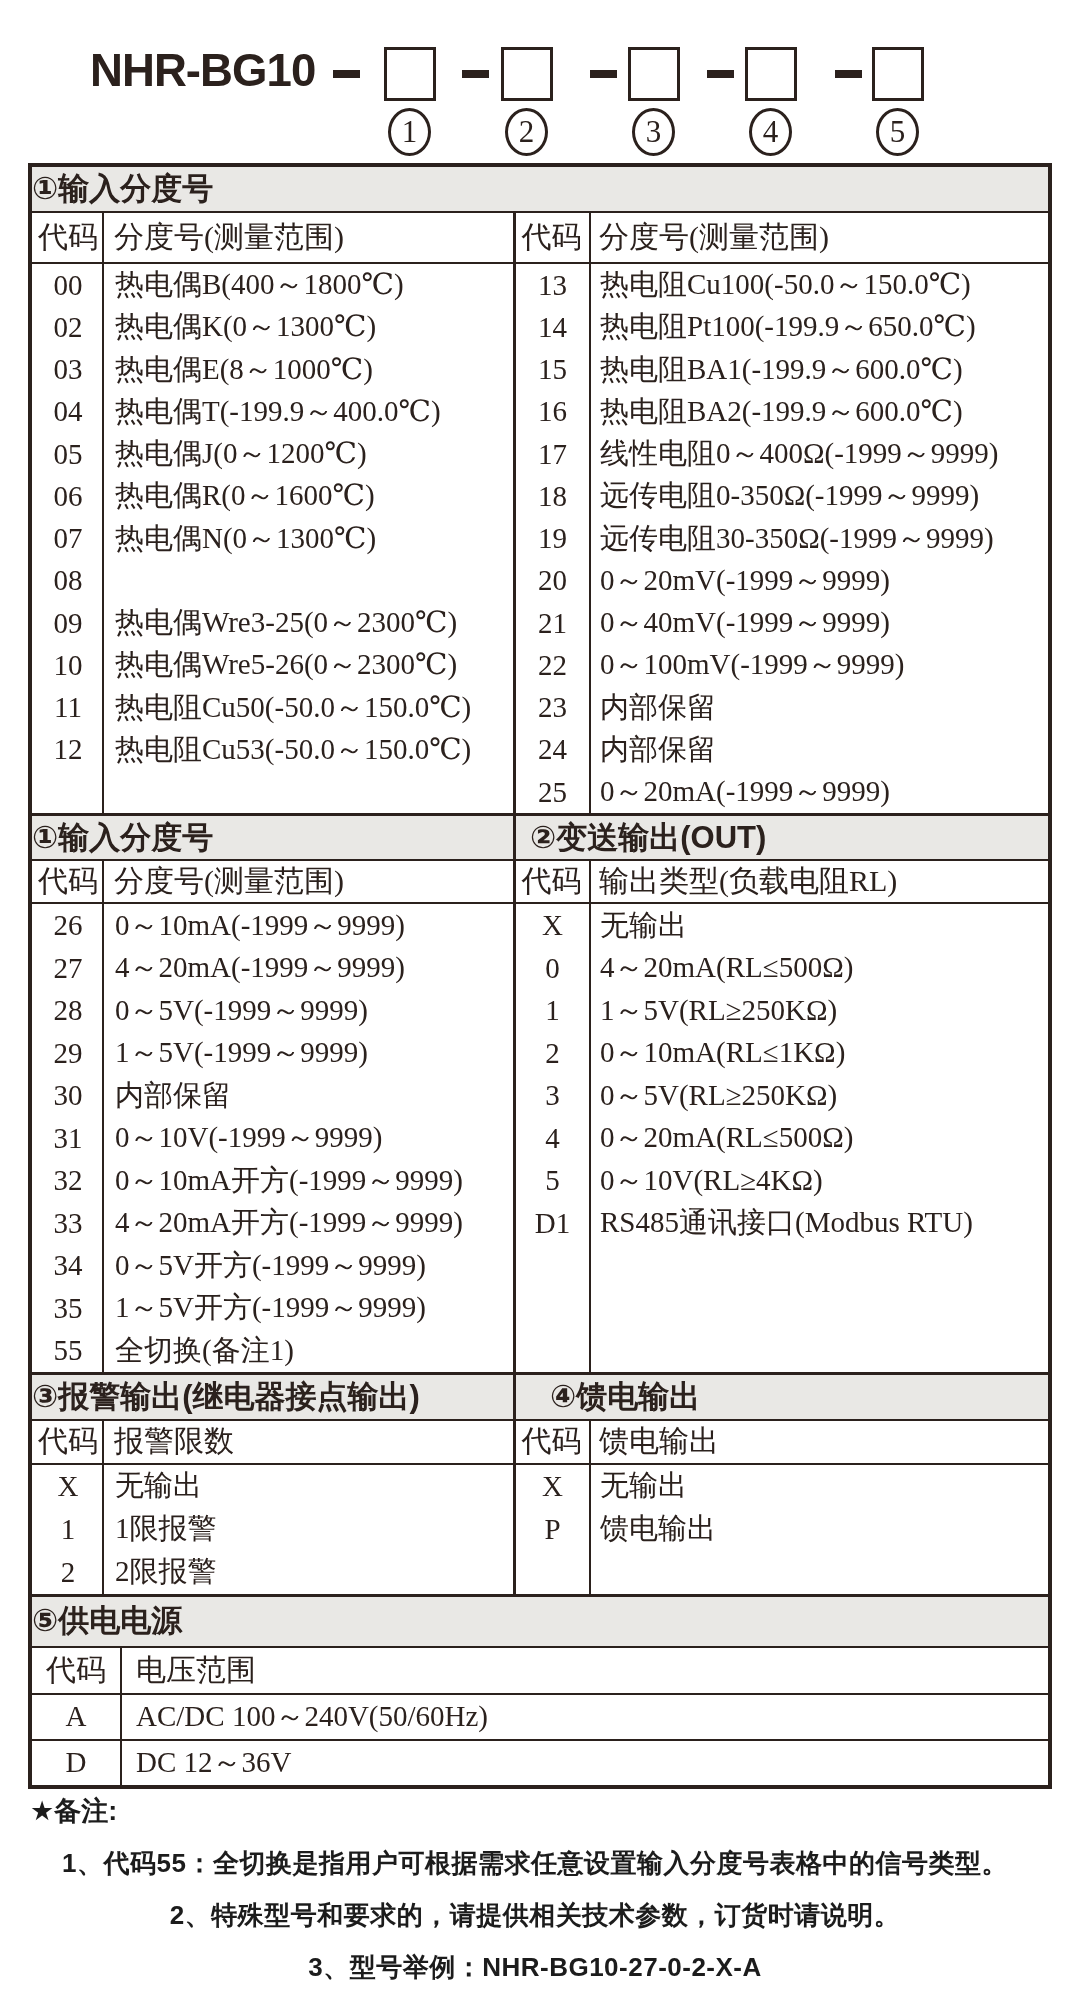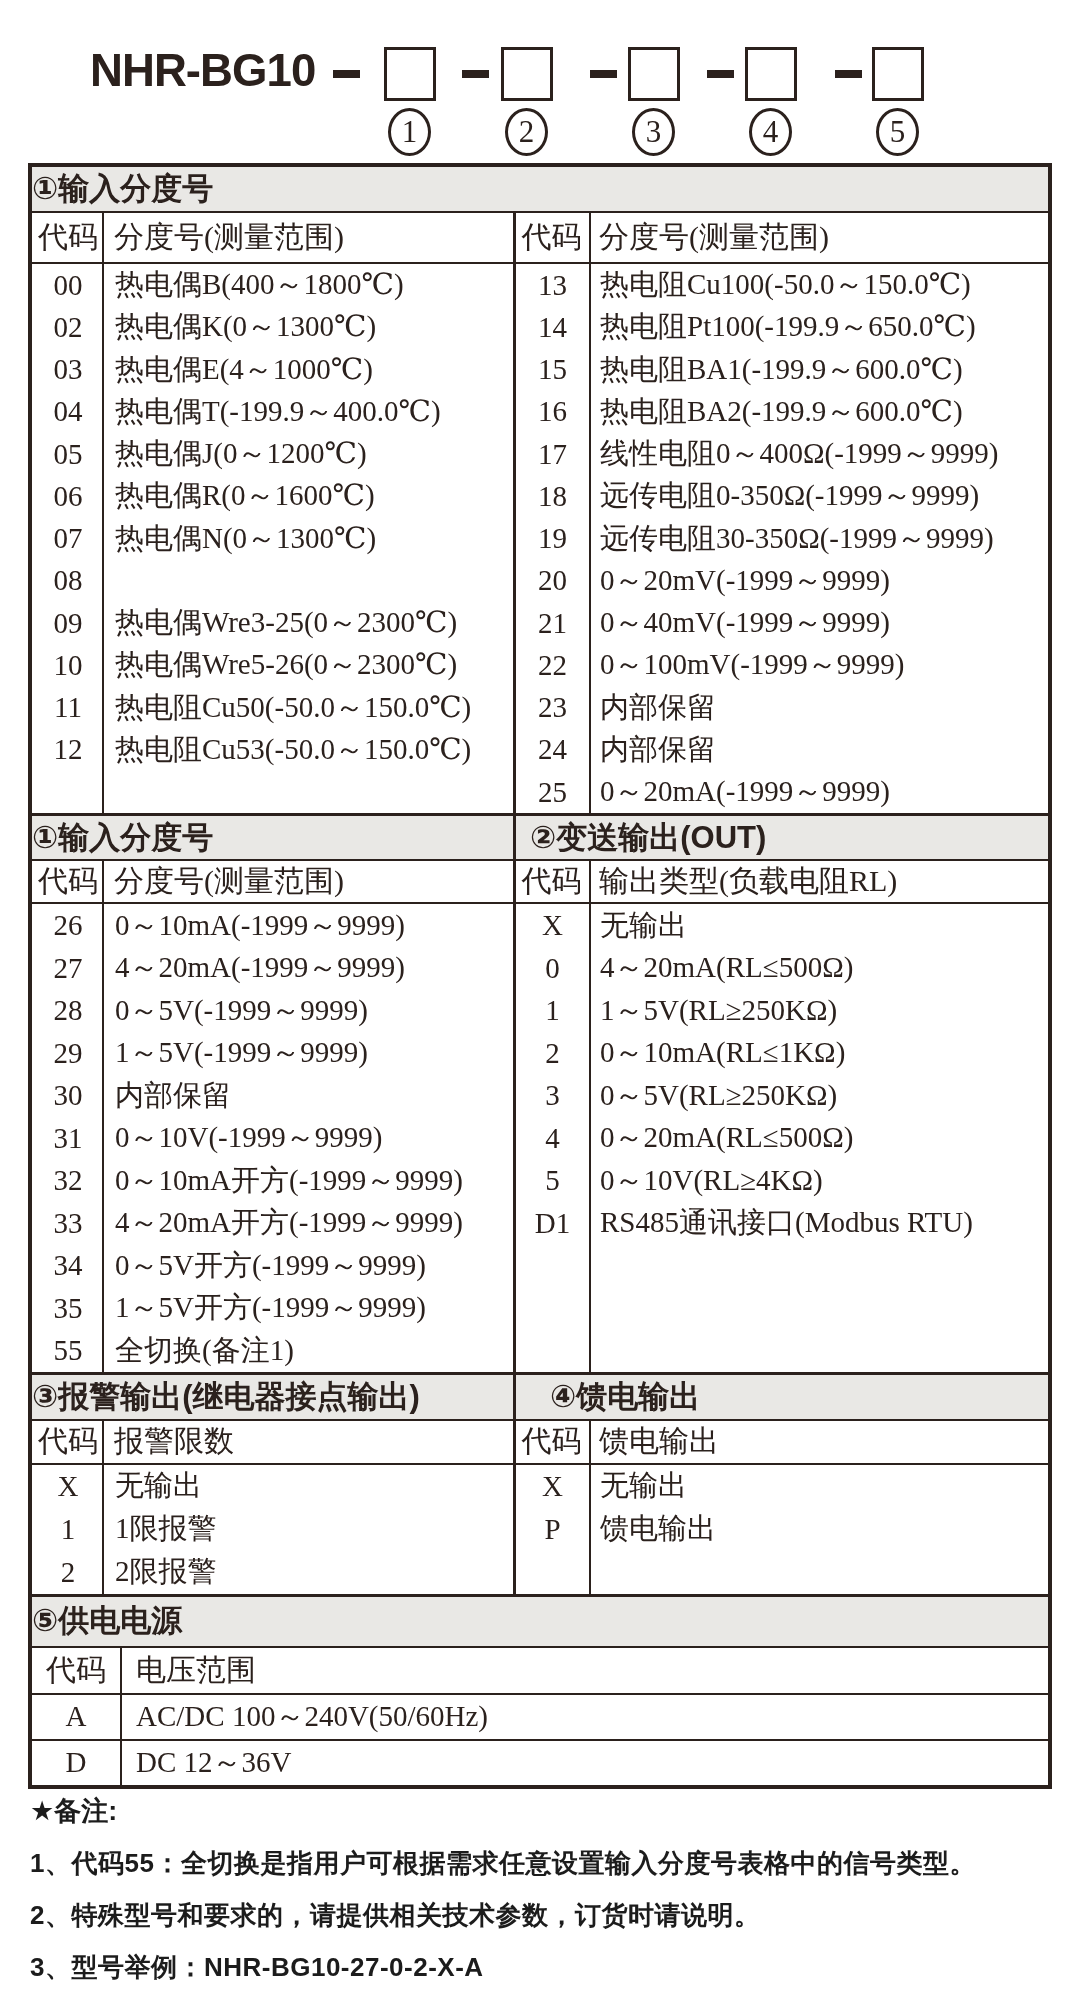--- a/index.html
+++ b/index.html
@@ -64,21 +64,21 @@
   #sec5 .drow{height:44px;}
   #sec5 .drow .code{flex:0 0 88px;}
   #sec5 .drow .desc{padding-left:16px;}
   #sec5 .drow + .drow{border-top:2px solid var(--ink);}
   
   #notes{
     position:absolute;left:30px;top:1793px;width:1010px;
     font-family:"Liberation Sans","DejaVu Sans",sans-serif;color:#1c1c1c;
   }
   #notes .nh{font-size:27px;font-weight:bold;}
-  #notes .ni{font-size:26px;font-weight:600;margin-top:17px;letter-spacing:0.5px;}
+  #notes .ni{font-size:26px;font-weight:600;margin-top:17px;letter-spacing:0.5px;text-align:center;}
 </style>
 </head>
 <body>
 
 <div id="model">
   <div class="model-name">NHR-BG10</div>
   <div id="model-slots">
       <div class="dash" style="left: 333px;"></div>
       <div class="mbox" style="left: 384px;"></div>
       <div class="mcircle" style="left: 388px;">1</div>
@@ -118,21 +118,21 @@
             <div class="drow">
               <div class="code">00</div>
               <div class="desc">热电偶B(400～1800℃)</div>
             </div>
             <div class="drow">
               <div class="code">02</div>
               <div class="desc">热电偶K(0～1300℃)</div>
             </div>
             <div class="drow">
               <div class="code">03</div>
-              <div class="desc">热电偶E(4～1000℃)</div>
+              <div class="desc">热电偶E(8～1000℃)</div>
             </div>
             <div class="drow">
               <div class="code">04</div>
               <div class="desc">热电偶T(-199.9～400.0℃)</div>
             </div>
             <div class="drow">
               <div class="code">05</div>
               <div class="desc">热电偶J(0～1200℃)</div>
             </div>
             <div class="drow">

